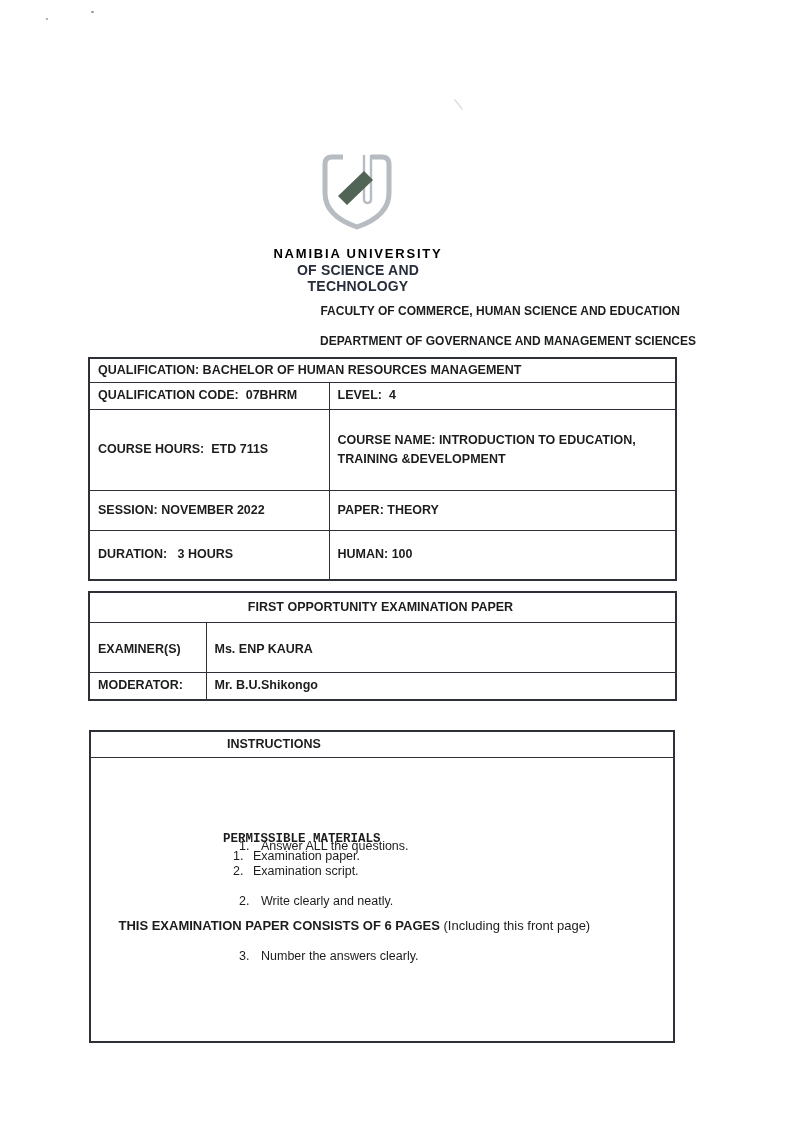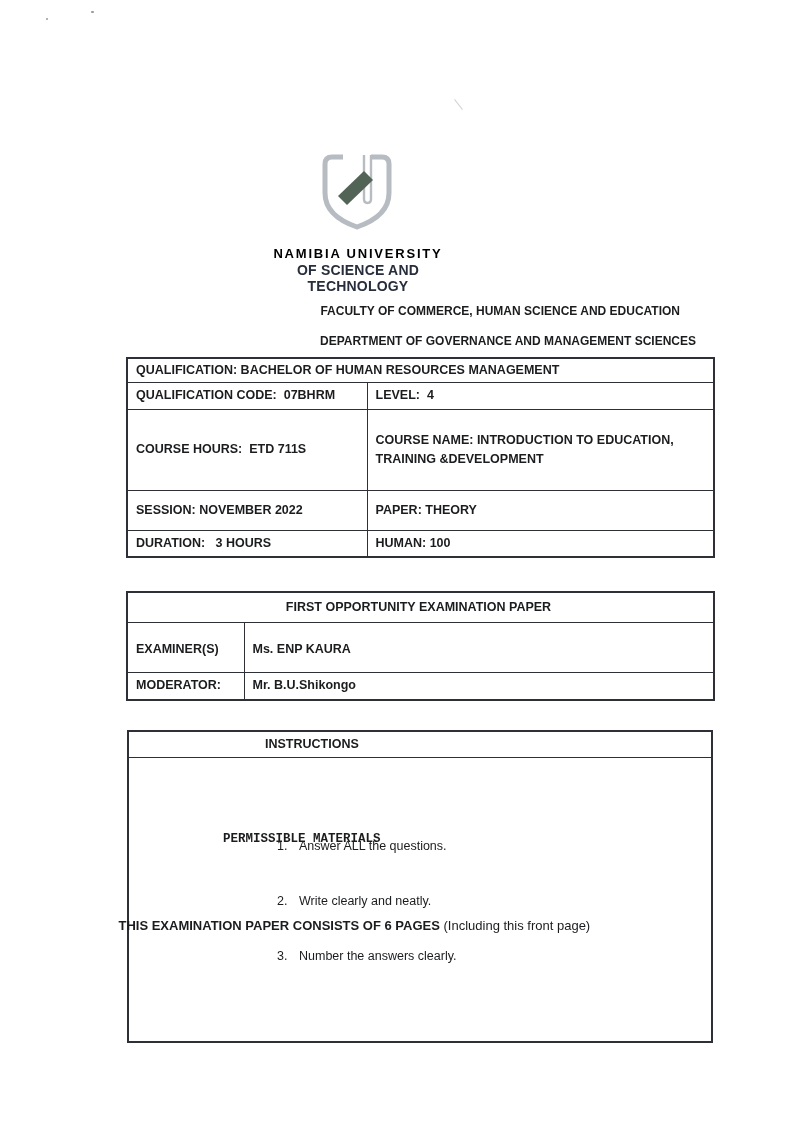--- a/index.html
+++ b/index.html
@@ -15,21 +15,21 @@
 
   
   .wordmark1 { font-size:13px; font-weight:bold; letter-spacing:1.8px; color:#000000; text-align:center; }
   .wordmark2 { font-size:14px; font-weight:600; letter-spacing:0.2px; color:#272d3a; text-align:center; }
 
   
   .heading { font-size:12px; font-weight:bold; text-align:right; color:#1b1c1e; }
 
   
   table { border-collapse:collapse; table-layout:fixed; }
-  .doc-table { border:2.2px solid #2d3037;margin-left:38px; }
+  .doc-table { border:2.2px solid #2d3037; }
   .doc-table td {
     border:1.6px solid #2d3037;
     font-size:12.5px; font-weight:bold; color:#1b1c1e;
     padding:0 4px 0 8px; line-height:19px;
     vertical-align:middle; white-space:pre-wrap; overflow:hidden;
   }
   .t2-title { text-align:center; padding-left:0 !important; }
   .v-top { vertical-align:top; padding-top:5px !important; }
 
   
@@ -81,21 +81,21 @@
       <td>LEVEL:  4</td>
     </tr>
     <tr style="height:81px;">
       <td>COURSE HOURS:  ETD 711S</td>
       <td>COURSE NAME: INTRODUCTION TO EDUCATION, TRAINING &amp;DEVELOPMENT</td>
     </tr>
     <tr style="height:40px;">
       <td>SESSION: NOVEMBER 2022</td>
       <td>PAPER: THEORY</td>
     </tr>
-    <tr style="height:27px;">
+    <tr style="height:50px;">
       <td>DURATION:   3 HOURS</td>
       <td>HUMAN: 100</td>
     </tr>
   </tbody>
     </table>
 
   <table class="abs doc-table" style="left:88px; top:591px; width:589px;">
     <colgroup>
         <col style="width:117px">
         <col>
@@ -127,19 +127,23 @@
           <li>Write clearly and neatly.</li>
           <li>Number the answers clearly.</li>
         </ol>
       </td>
     </tr>
   </tbody>
     </table>
 
   <div class="abs" style="left:223px; top:832px;">
     <div class="mat-title">PERMISSIBLE MATERIALS</div>
+    <ol class="mat">
+      <li>Examination paper.</li>
+      <li>Examination script.</li>
+    </ol>
   </div>
 
   <div class="abs footer" style="left:88px; top:903px;">
     <span class="b">THIS EXAMINATION PAPER CONSISTS OF 6 PAGES</span><span> (Including this front page)</span>
   </div>
 
 </div>
 
 </body></html>

